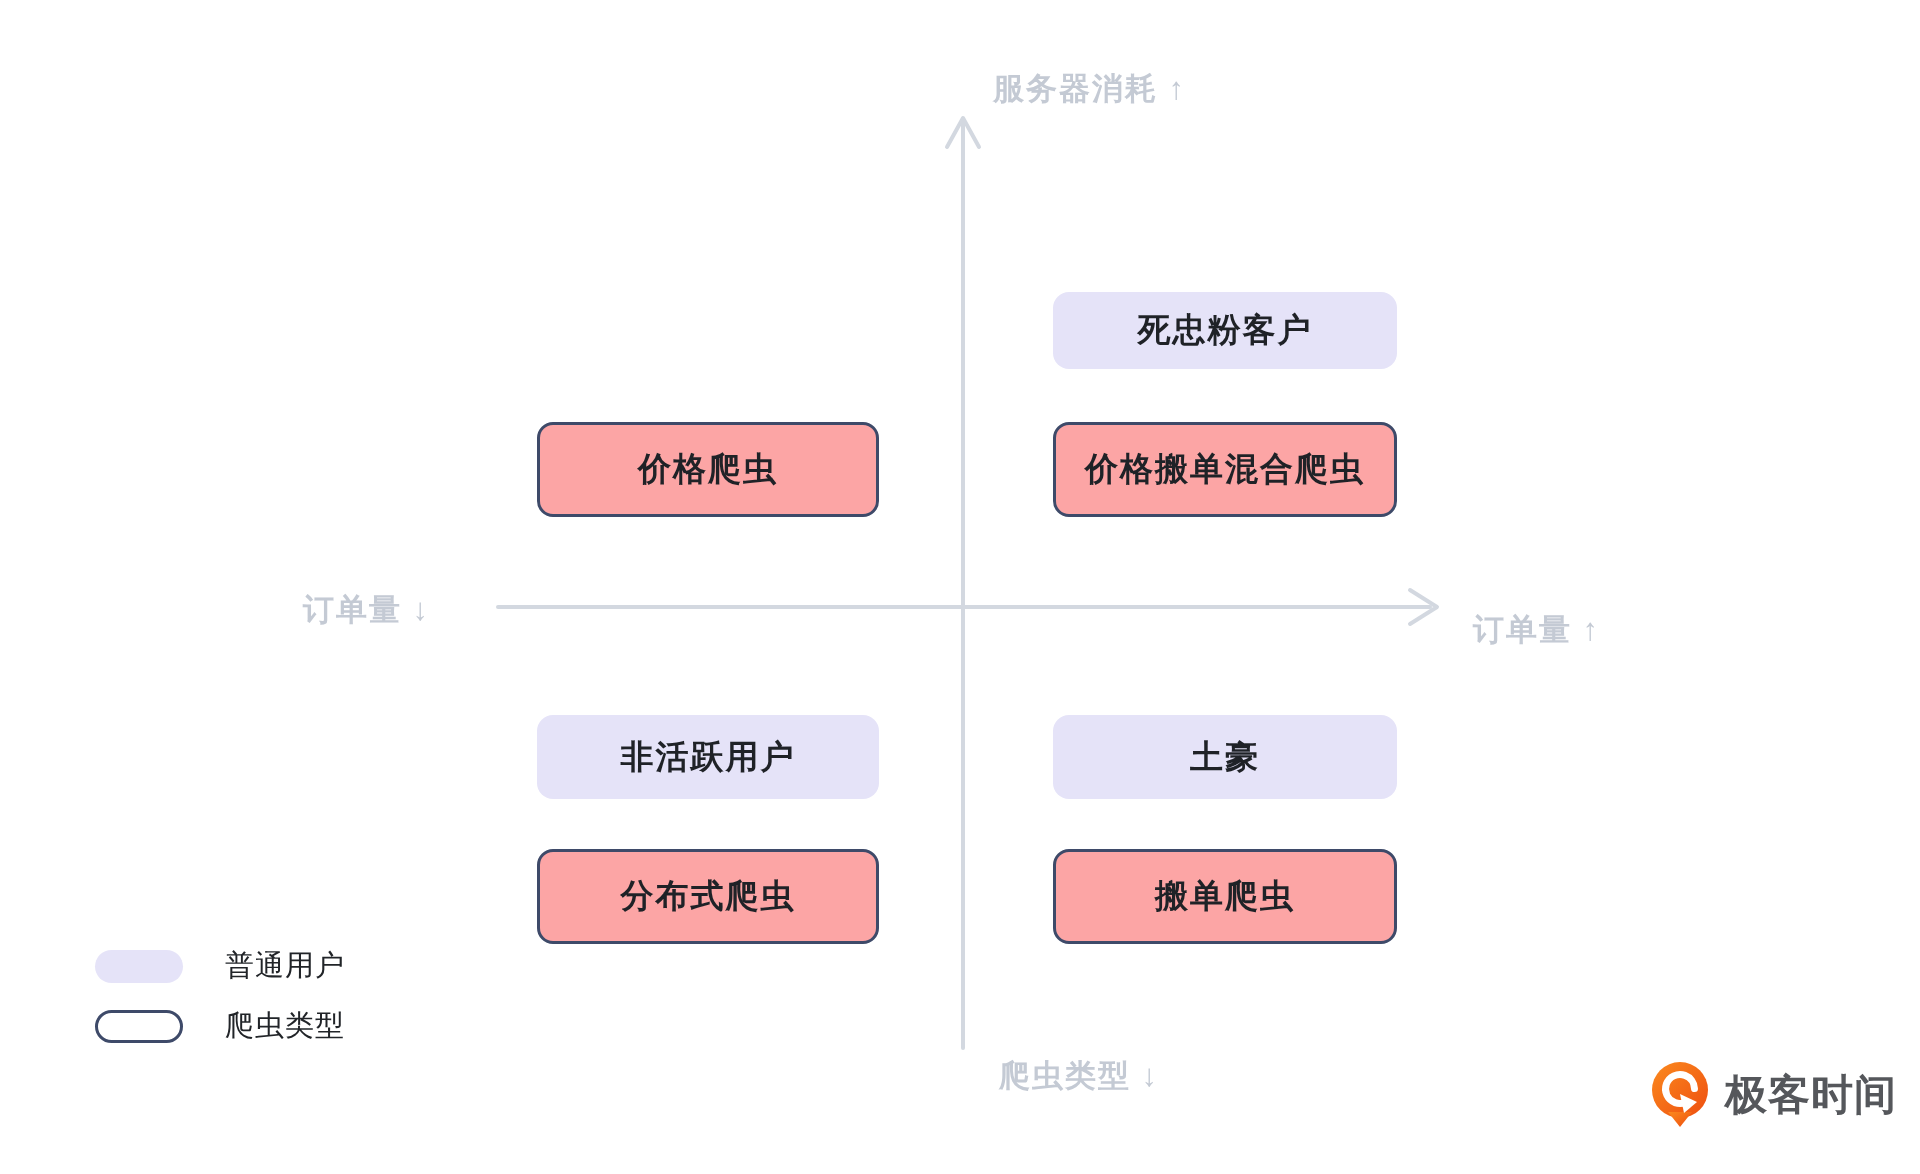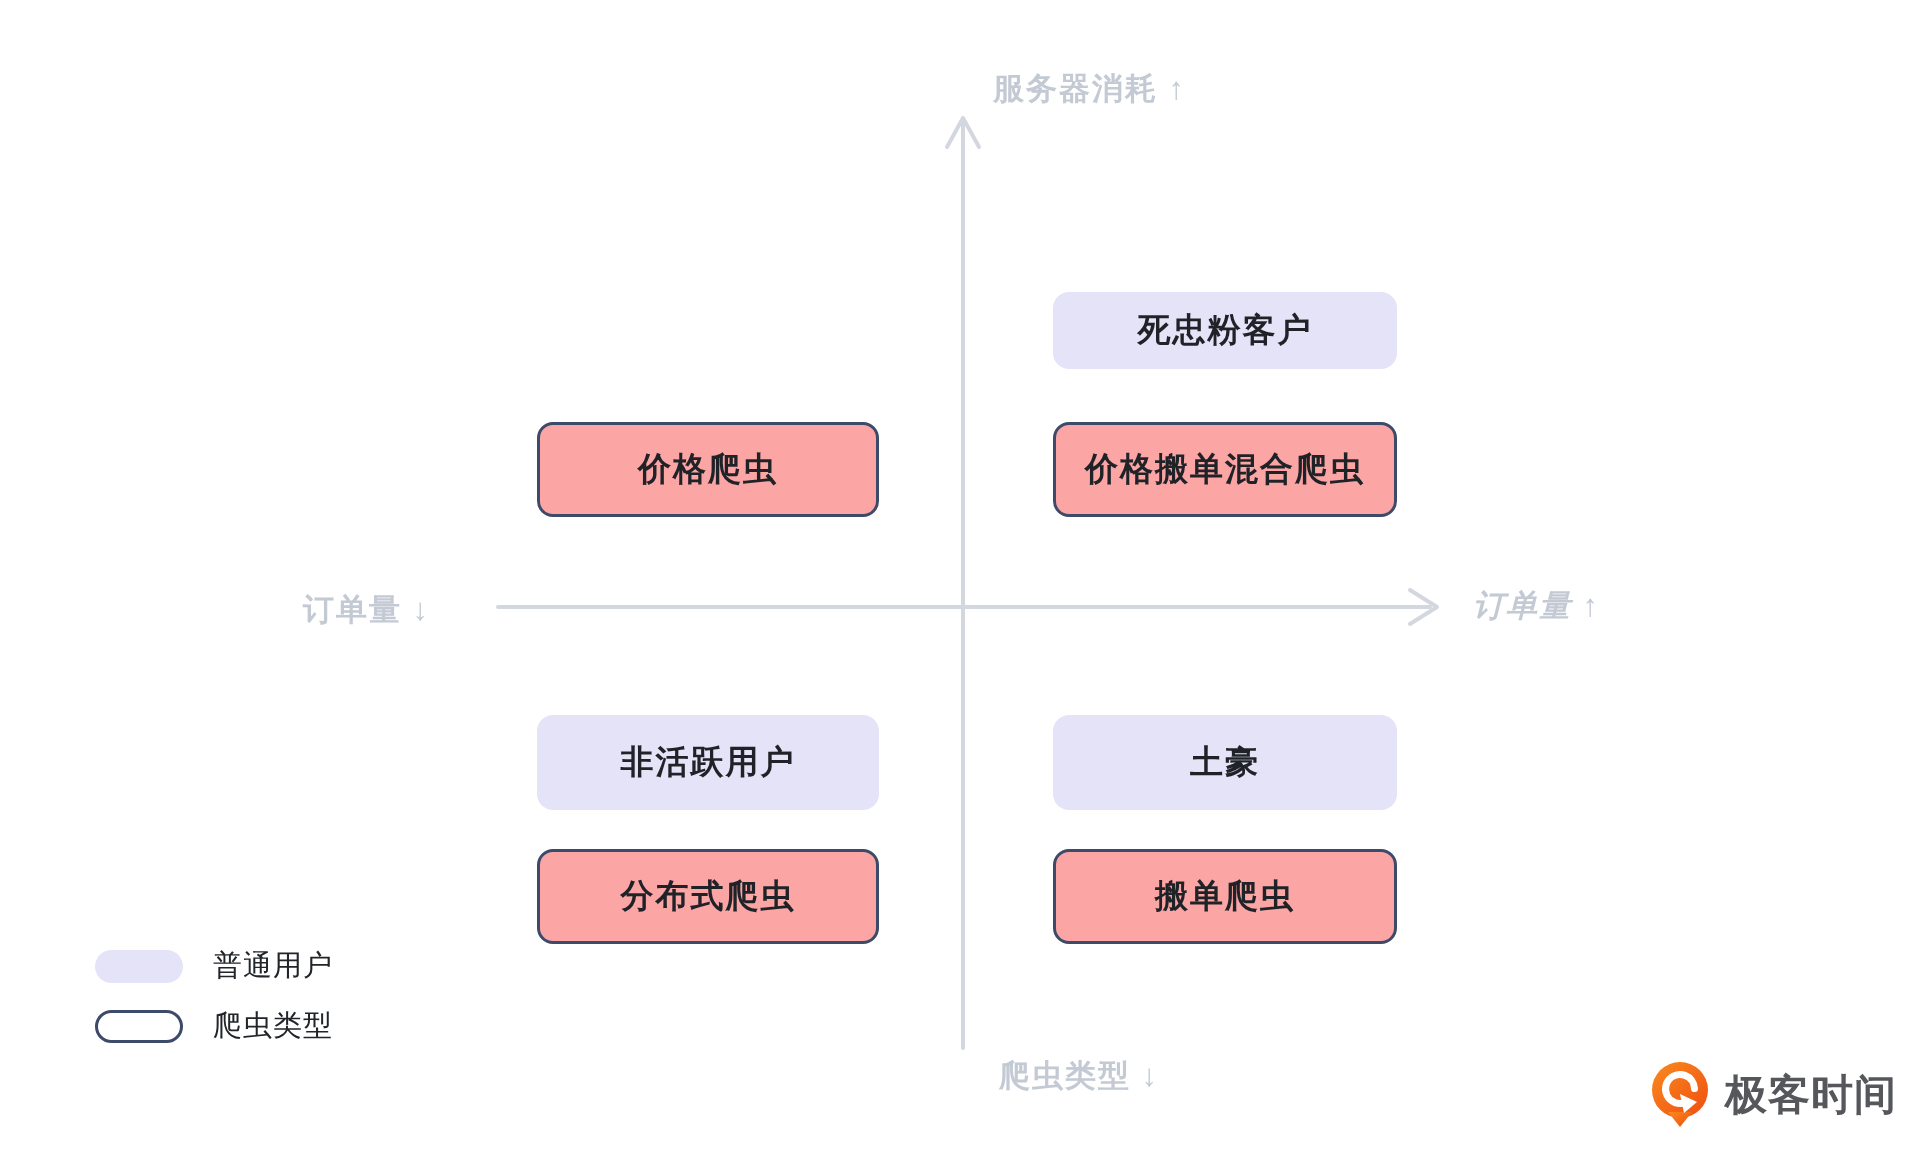--- a/index.html
+++ b/index.html
@@ -25,21 +25,21 @@
     position: absolute;
     color: #c4cad4;
     font-size: 31px;
     font-weight: 600;
     letter-spacing: 2px;
     white-space: nowrap;
   }
   .axis-label.top    { left: 993px;  top: 68px; }
   .axis-label.bottom { left: 999px;  top: 1055px; }
   .axis-label.left   { left: 303px;  top: 589px; }
-  .axis-label.right  { left: 1473px; top: 585px; font-style: italic; }
+  .axis-label.right  { left: 1473px; top: 609px; }
 
   .qbox {
     position: absolute;
     box-sizing: border-box;
     display: flex;
     align-items: center;
     justify-content: center;
     border-radius: 16px;
     font-size: 33px;
     font-weight: 600;
@@ -51,29 +51,29 @@
     background: #e5e3f8;
   }
   .qbox.outline {
     background: #fca5a5;
     border: 3px solid #3e4a69;
   }
   .qbox.col-left  { left: 537px;  width: 342px; }
   .qbox.col-right { left: 1053px; width: 344px; }
   .qbox.row-1 { top: 292px; height: 77px; }
   .qbox.row-2 { top: 422px; height: 95px; }
-  .qbox.row-3 { top: 715px; height: 95px; }
+  .qbox.row-3 { top: 715px; height: 84px; }
   .qbox.row-4 { top: 849px; height: 95px; }
 
   .legend-row {
     position: absolute;
     left: 95px;
     display: flex;
     align-items: center;
-    gap: 30px;
+    gap: 42px;
   }
   .legend-row.first  { top: 946px; }
   .legend-row.second { top: 1006px; }
   .legend-swatch {
     box-sizing: border-box;
     width: 88px;
     height: 33px;
     border-radius: 17px;
   }
   .legend-swatch.fill { background: #e5e3f8; }

